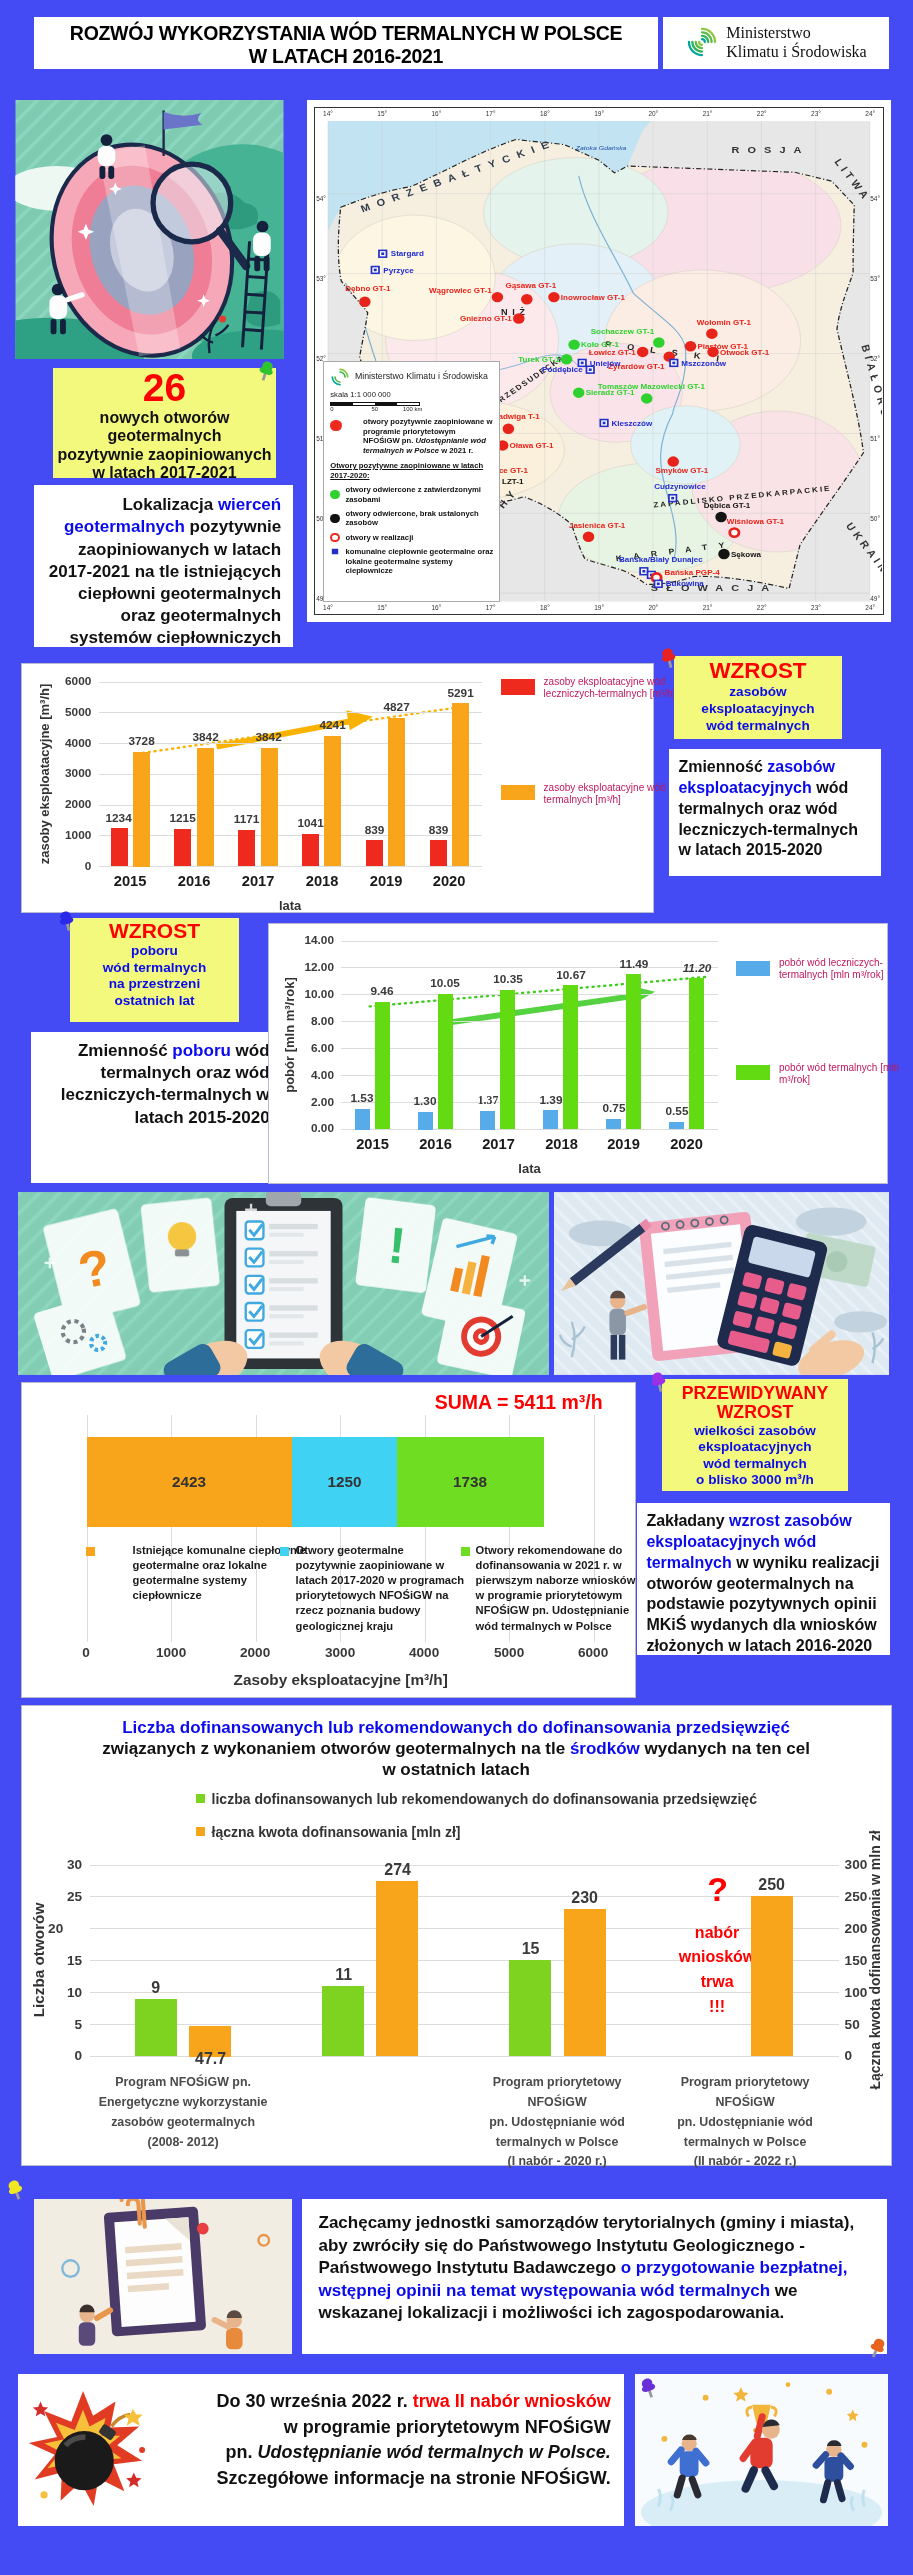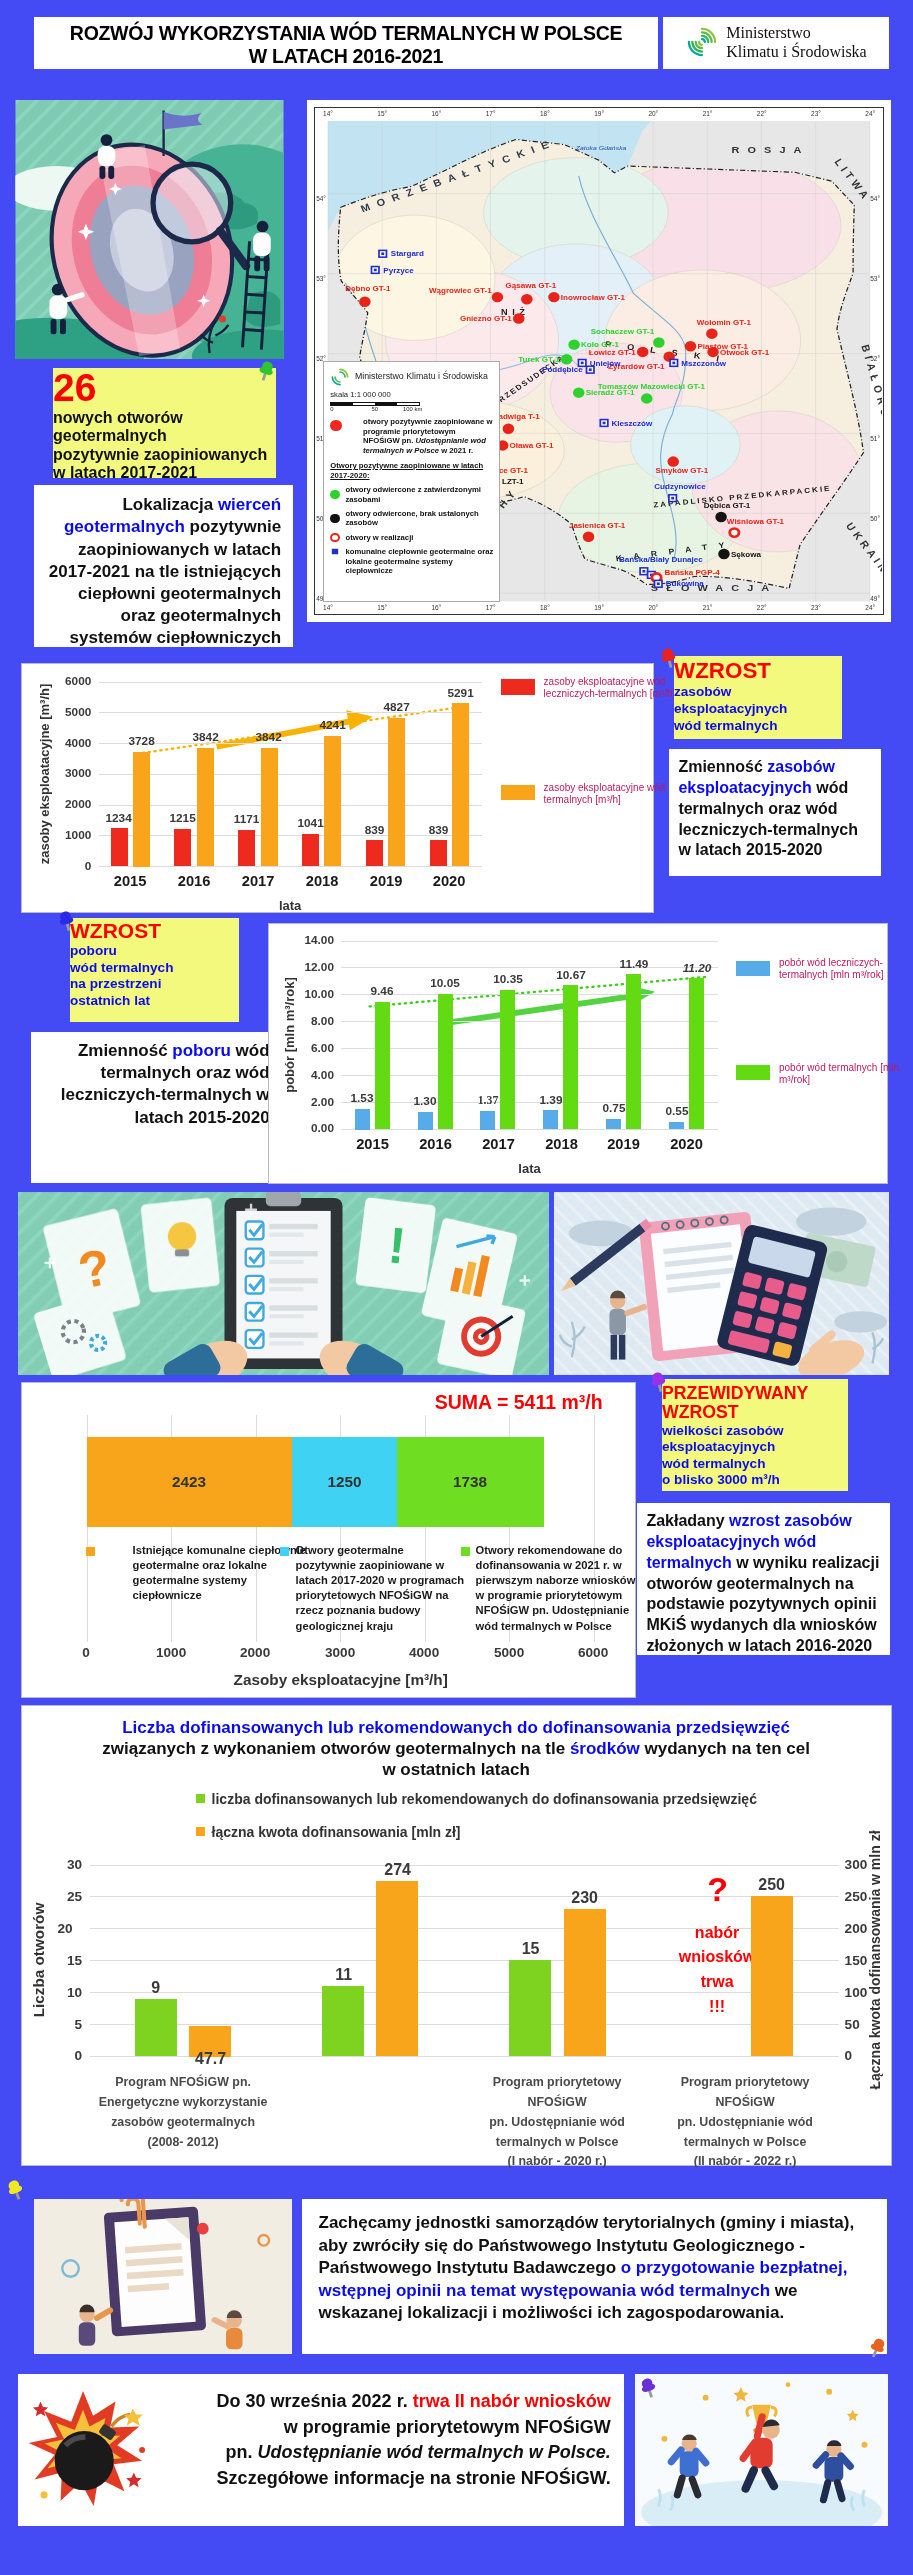--- a/index.html
+++ b/index.html
@@ -1,20 +1,20 @@
 <!DOCTYPE html>
 <html style="font-size:9.4px"><head>
 <meta charset="utf-8">
 <style>
   html,body{margin:0;padding:0;background:#343bd8}
   #page{position:relative;width:913px;height:2576px;background:#444BF5;font-family:"Liberation Sans",sans-serif;overflow:hidden}
   .abs{position:absolute}
   .panel{position:absolute;background:#fff}
   .cpanel{position:absolute;background:#fff;border:0.6px solid #b9b9cf}
-  .ybox{position:absolute;background:#F3F97D;text-align:left}
+  .ybox{position:absolute;background:#F3F97D;text-align:center}
   .wbox{position:absolute;background:#fff;color:#111}
   .red{color:#FF0000}.blue{color:#0A0AEE}.blk{color:#111}
   .grid{position:absolute;height:0;border-top:0.6px solid #dcdcdc}
   .vgrid{position:absolute;width:0;border-left:0.6px solid #dcdcdc}
   .vbar{position:absolute}
   .vlab{position:absolute;font-weight:bold;font-size:11.8px;color:#3a3a3a;text-align:center;white-space:nowrap}
   .tick{position:absolute;font-weight:bold;font-size:11.8px;color:#3a3a3a;white-space:nowrap}
   .ycat{position:absolute;font-weight:bold;font-size:14.7px;color:#1a1a1a;text-align:center}
   .lsw{position:absolute;width:34px;height:15.3px}
   .ltx{position:absolute;font-size:10px;color:#be185d;line-height:1.18}
@@ -756,21 +756,21 @@
       <div class="grid" style="left: 68px; top: 318px; width: 749px;"></div>
       <div class="tick" style="left: 26.5px; top: 311px; width: 34px; text-align: right; font-size: 13.6px;">5</div>
       <div class="tick" style="left: 823px; top: 311px; width: 35px; font-size: 13.6px;">50</div>
       <div class="grid" style="left: 68px; top: 286px; width: 749px;"></div>
       <div class="tick" style="left: 26.5px; top: 279px; width: 34px; text-align: right; font-size: 13.6px;">10</div>
       <div class="tick" style="left: 823px; top: 279px; width: 35px; font-size: 13.6px;">100</div>
       <div class="grid" style="left: 68px; top: 254px; width: 749px;"></div>
       <div class="tick" style="left: 26.5px; top: 247px; width: 34px; text-align: right; font-size: 13.6px;">15</div>
       <div class="tick" style="left: 823px; top: 247px; width: 35px; font-size: 13.6px;">150</div>
       <div class="grid" style="left: 68px; top: 222px; width: 749px;"></div>
-      <div class="tick" style="left: 26.5px; top: 215px; width: 34px; text-align: center; font-size: 13.6px;">20</div>
+      <div class="tick" style="left: 26.5px; top: 215px; width: 34px; text-align: left; font-size: 13.6px;">20</div>
       <div class="tick" style="left: 823px; top: 215px; width: 35px; font-size: 13.6px;">200</div>
       <div class="grid" style="left: 68px; top: 190px; width: 749px;"></div>
       <div class="tick" style="left: 26.5px; top: 183px; width: 34px; text-align: right; font-size: 13.6px;">25</div>
       <div class="tick" style="left: 823px; top: 183px; width: 35px; font-size: 13.6px;">250</div>
       <div class="grid" style="left: 68px; top: 159px; width: 749px;"></div>
       <div class="tick" style="left: 26.5px; top: 151px; width: 34px; text-align: right; font-size: 13.6px;">30</div>
       <div class="tick" style="left: 823px; top: 151px; width: 35px; font-size: 13.6px;">300</div>
       <div class="vbar" style="left: 113px; top: 293px; width: 42px; height: 57px; background: rgb(126, 211, 33);"></div>
       <div class="vlab" style="left: 102px; top: 273px; width: 64px; font-size: 16px;">9</div>
       <div class="vbar" style="left: 167px; top: 320px; width: 42px; height: 30.5px; background: rgb(249, 165, 27);"></div>

